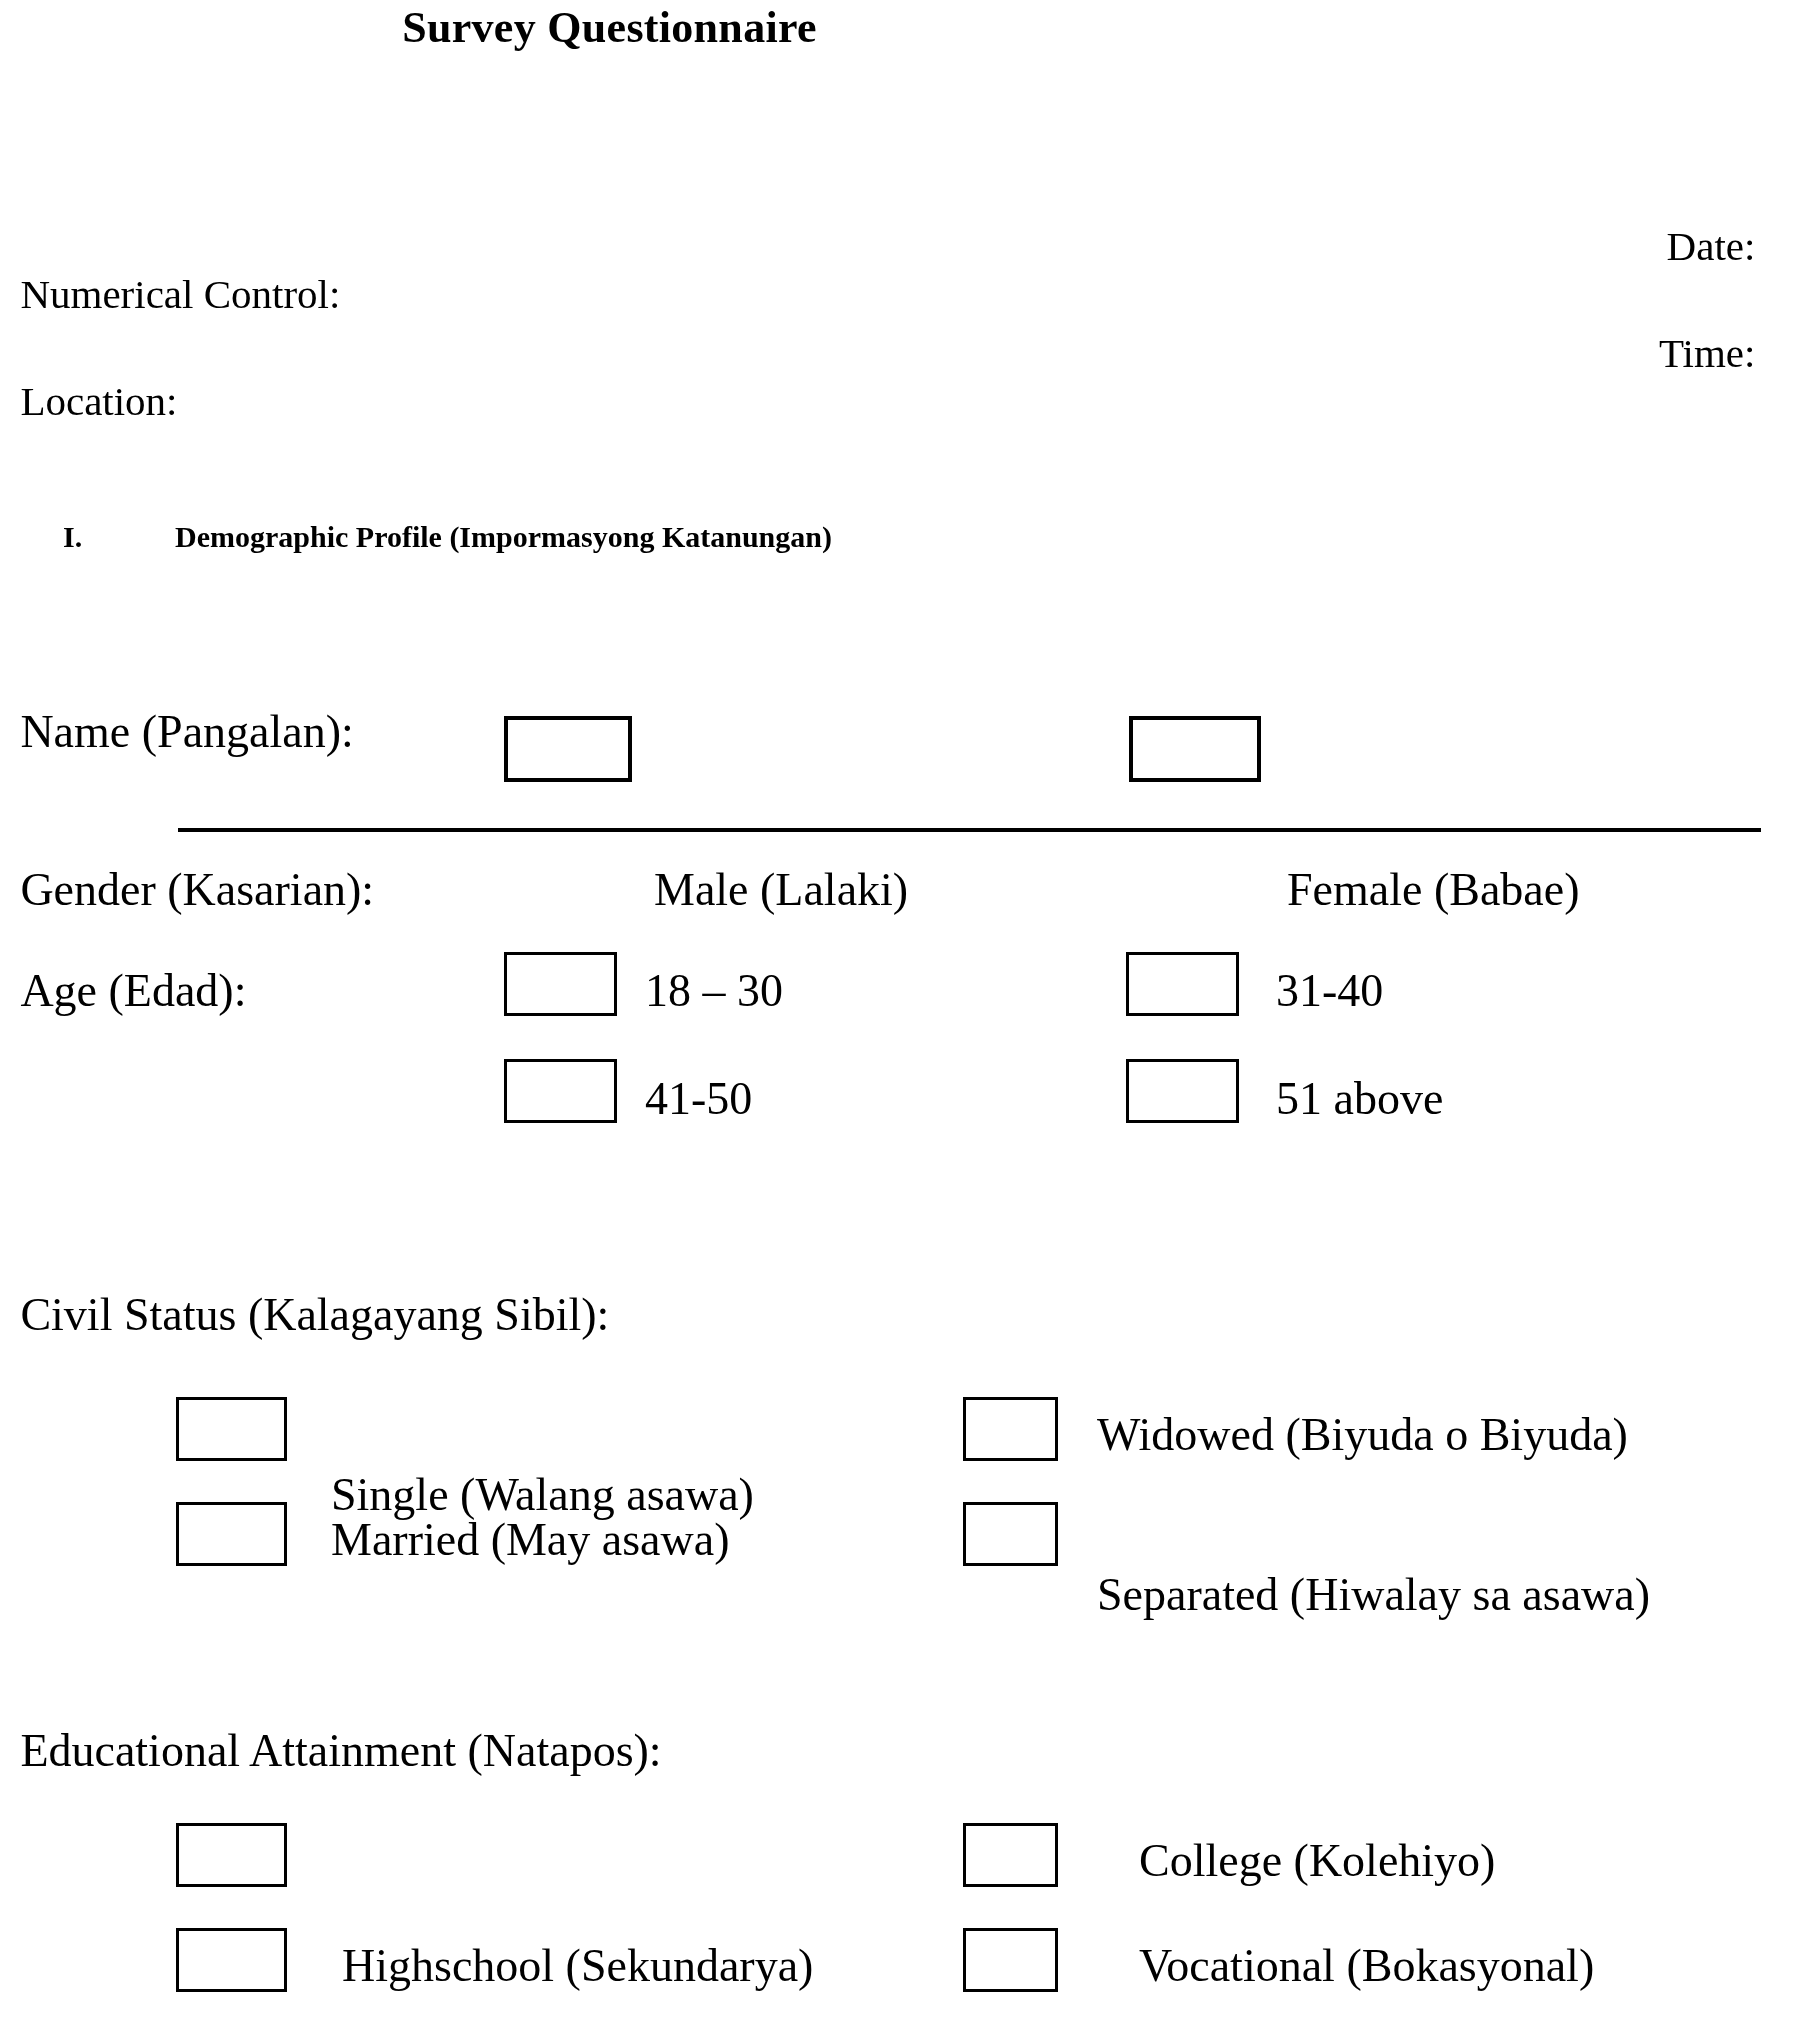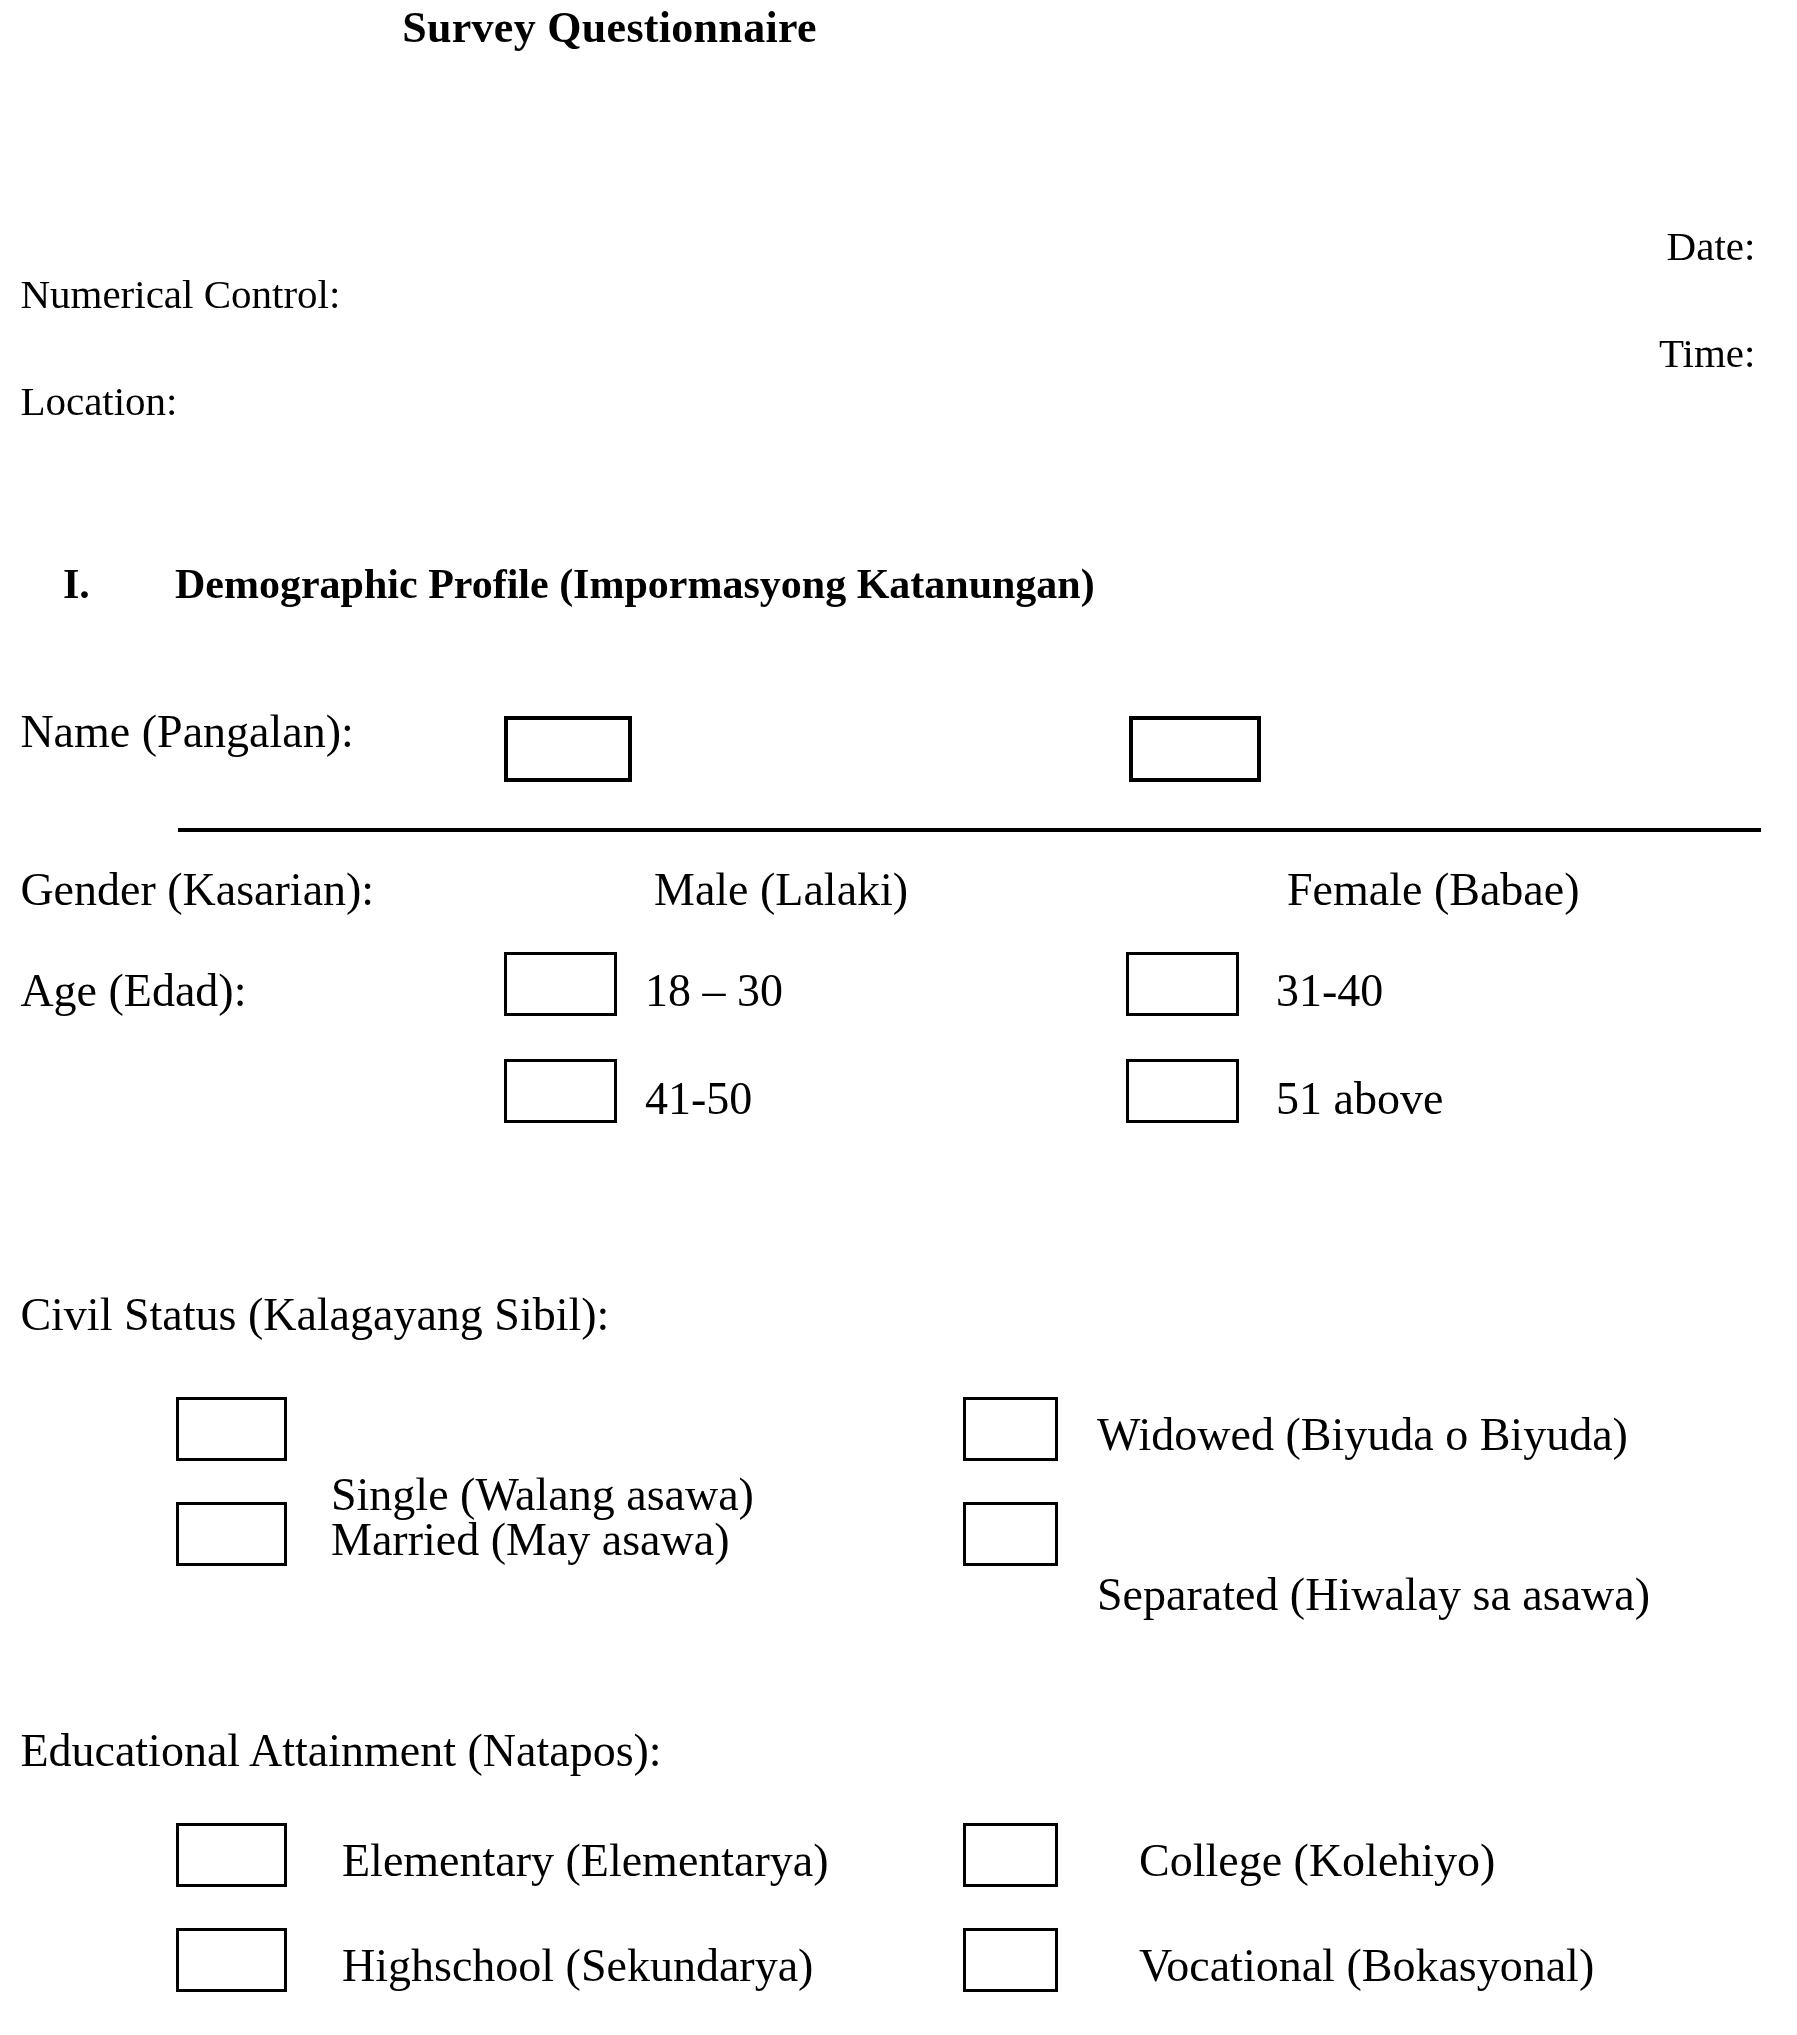--- a/index.html
+++ b/index.html
@@ -58,22 +58,22 @@
     top: 0;
     white-space: nowrap;
   }
   #meta-row-1 { top: 225px; }
   #meta-row-2 { top: 332px; }
 
   
   .section-heading {
     position: absolute;
     left: 63px;
-    top: 560px;
-    font-size: 42px;
+    top: 520px;
+    font-size: 30px;
     font-weight: bold;
     white-space: nowrap;
   }
   .section-heading .numeral {
     display: inline-block;
     width: 112px;
   }
 
   
   .label {
@@ -165,21 +165,20 @@
 
   <div class="cbox" style="left:176px; top:1502px; width:111px; height:64px;"></div>
   <div class="label" style="left:331px; top:1517px;">Married (May asawa)</div>
 
   <div class="cbox" style="left:963px; top:1502px; width:95px; height:64px;"></div>
   <div class="label" style="left:1097px; top:1572px;">Separated (Hiwalay sa asawa)</div>
 
   <div class="label" style="left:20.4px; top:1720px;margin-top:8px;">Educational Attainment (Natapos):</div>
 
   <div class="cbox" style="left:176px; top:1823px; width:111px; height:64px;"></div>
-  <div class="label" style="left:342px; top:1838px;">Elementary (Elementarya)</div>
 
   <div class="cbox" style="left:963px; top:1823px; width:95px; height:64px;"></div>
   <div class="label" style="left:1139px; top:1838px;">College (Kolehiyo)</div>
 
   <div class="cbox" style="left:176px; top:1928px; width:111px; height:64px;"></div>
   <div class="label" style="left:342px; top:1943px;">Highschool (Sekundarya)</div>
 
   <div class="cbox" style="left:963px; top:1928px; width:95px; height:64px;"></div>
   <div class="label" style="left:1139px; top:1943px;">Vocational (Bokasyonal)</div>
 

